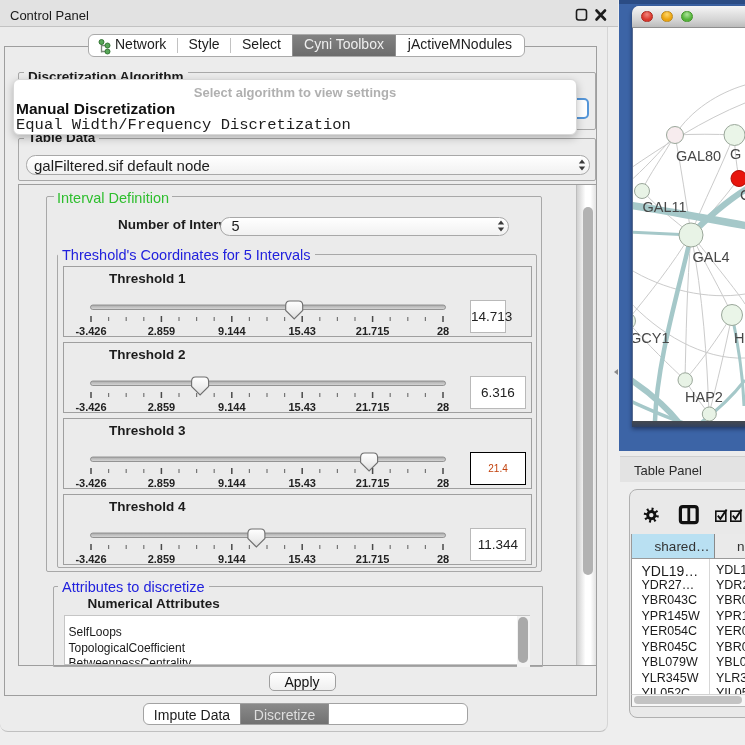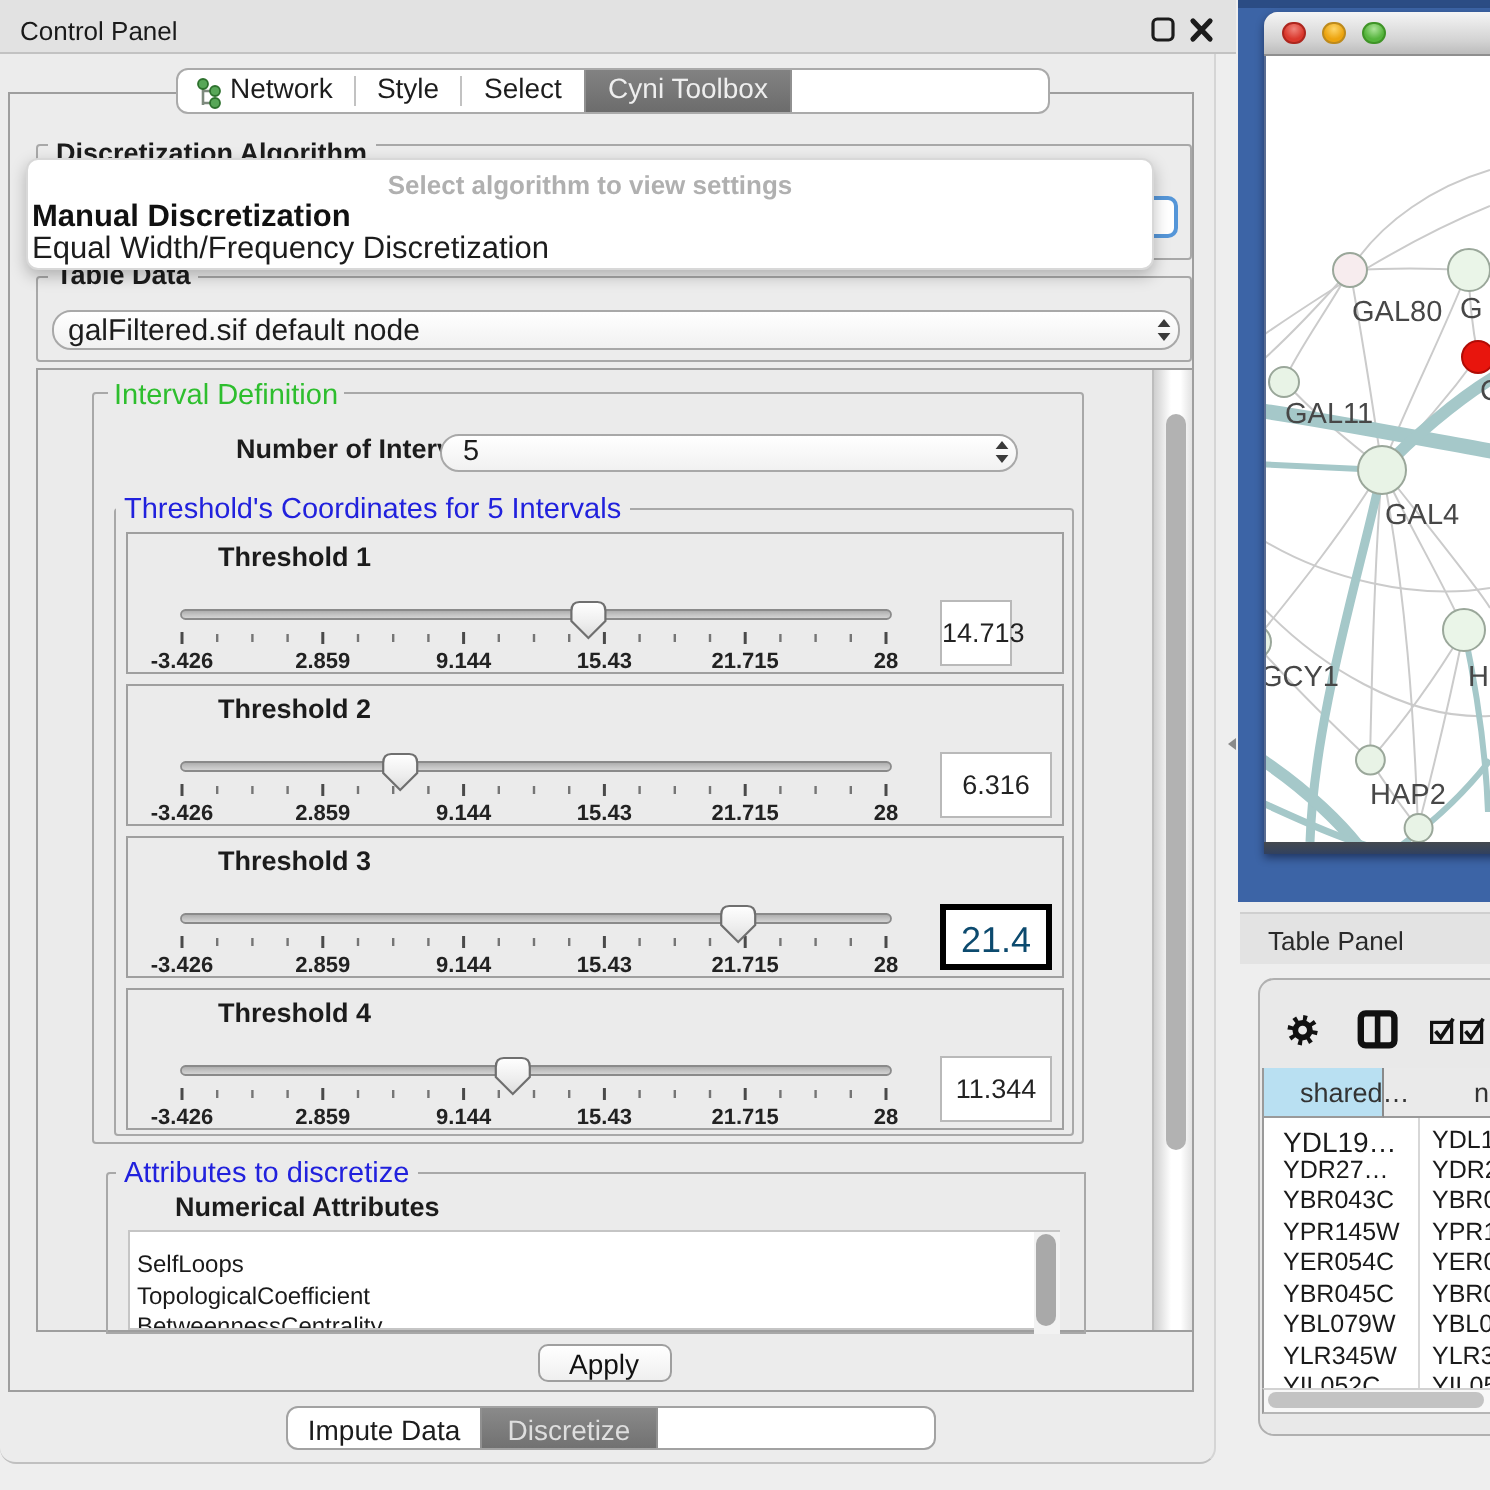--- a/index.html
+++ b/index.html
@@ -83,21 +83,21 @@
 <line x1="47.8" y1="3.7" x2="47.8" y2="19.7" stroke-width="2.8"></line>
 </g>
 <g fill="none" stroke="#111" stroke-width="1.6">
 <rect x="74.8" y="8.2" width="10" height="10"></rect>
 <path d="M 76.8 12.6 l 2.6 3.2 l 6.2 -9.4" stroke-width="1.9"></path>
 <rect x="89.8" y="8.2" width="10" height="10"></rect>
 <path d="M 91.8 12.6 l 2.6 3.2 l 6.2 -9.4" stroke-width="1.9"></path>
 </g>
 </svg>
 <div class="abs" style="left:631px;top:534px;width:114px;height:25px;background:#eaeaea;border-left:1px solid #9a9a9a;border-bottom:1px solid #9a9a9a;"></div>
-<div class="abs" style="left:631px;top:534px;width:61px;height:25px;background:#b9e0f2;border-left:1px solid #9a9a9a;border-right:1.5px solid #8a8a8a;border-bottom:1px solid #9a9a9a;font-size:13.5px;color:#333;text-align:center;line-height:26px;padding-left:18px;">shared…</div>
+<div class="abs" style="left:631px;top:534px;width:84px;height:25px;background:#b9e0f2;border-left:1px solid #9a9a9a;border-right:1.5px solid #8a8a8a;border-bottom:1px solid #9a9a9a;font-size:13.5px;color:#333;text-align:center;line-height:26px;padding-left:18px;">shared…</div>
 <div class="abs" style="left:737px;top:534px;height:25px;font-size:13.5px;color:#333;line-height:26px;">name</div>
 <div class="abs" style="left:631px;top:559px;width:114px;height:134.5px;background:#fff;border-left:1px solid #9a9a9a;overflow:hidden;">
 <div class="abs" style="left:77px;top:0;width:1px;height:134.5px;background:#d7d7d7;"></div>
 <div class="abs" style="left:9.5px;top:3.50px;font-size:14px;color:#1a1a1a;white-space:nowrap;">YDL19…</div>
 <div class="abs" style="left:84px;top:3.50px;font-size:12.5px;color:#1a1a1a;white-space:nowrap;">YDL194W</div>
 <div class="abs" style="left:9.5px;top:18.95px;font-size:12.5px;color:#1a1a1a;white-space:nowrap;">YDR27…</div>
 <div class="abs" style="left:84px;top:18.95px;font-size:12.5px;color:#1a1a1a;white-space:nowrap;">YDR277C</div>
 <div class="abs" style="left:9.5px;top:34.40px;font-size:12.5px;color:#1a1a1a;white-space:nowrap;">YBR043C</div>
 <div class="abs" style="left:84px;top:34.40px;font-size:12.5px;color:#1a1a1a;white-space:nowrap;">YBR043C</div>
 <div class="abs" style="left:9.5px;top:49.85px;font-size:12.5px;color:#1a1a1a;white-space:nowrap;">YPR145W</div>
@@ -135,20 +135,21 @@
           <circle cx="10.5" cy="13.5" r="2.5"></circle>
         </g>
       </svg>
       <span style="position:absolute;left:26px;top:1.5px;">Network</span>
     </div>
 <div style="width:1px;background:#c2c2c2;margin:3px 0;"></div>
 <div style="width:52px;text-align:center;padding-top:1.5px;">Style</div>
 <div style="width:1px;background:#c2c2c2;margin:3px 0;"></div>
 <div style="width:61px;text-align:center;padding-top:1.5px;">Select</div>
 <div style="width:104px;text-align:center;padding-top:1.5px;background:linear-gradient(#828282,#6c6c6c);color:#eeeeee;border-left:1px solid #909090;border-right:1px solid #909090;">Cyni Toolbox</div>
+<div style="flex:1;text-align:center;padding-top:1.5px;">jActiveMNodules</div>
 </div>
 <div class="abs" style="left:17.5px;top:72px;width:578.5px;height:58px;border:1px solid #a8a8a8;border-radius:2px;"></div>
 <div class="abs b13" style="left:24px;top:69px;background:#ececec;padding:0 4px;">Discretization Algorithm</div>
 <div class="abs" style="left:574px;top:98px;width:14.5px;height:21px;background:#fff;border:2.5px solid #5596d8;border-radius:0 5px 5px 0;"></div>
 <div class="abs" style="left:17.5px;top:138px;width:578.5px;height:42.5px;border:1px solid #a8a8a8;border-radius:2px;"></div>
 <div class="abs b13" style="left:24px;top:130px;background:#ececec;padding:0 4px;">Table Data</div>
 <div class="abs" style="left:26px;top:154.5px;width:564px;height:20px;background:linear-gradient(#ffffff,#f1f1f1);border:1px solid #a8a8a8;border-radius:9.5px;"></div>
 <div class="abs" style="left:34px;top:156.5px;font-size:15px;color:#1c1c1c;">galFiltered.sif default node</div>
 <svg class="abs" style="left:578px;top:158.5px;" width="8" height="12" viewBox="0 0 8 12">
     <path d="M 4 0.5 L 7.2 4.5 L 0.8 4.5 Z M 4 11.5 L 7.2 7.5 L 0.8 7.5 Z" fill="#3a3a3a"></path>
@@ -260,21 +261,21 @@
     <line x1="362.4" y1="21" x2="362.4" y2="25" stroke="#757575" stroke-width="1.2"></line>
     <line x1="380.0" y1="20" x2="380.0" y2="26" stroke="#4a4a4a" stroke-width="1.5"></line>
 <path d="M 297.6 9.5 Q 297.6 5 301.6 5 L 310.6 5 Q 314.6 5 314.6 9.5 L 314.6 14.5 L 306.1 23 L 297.6 14.5 Z" fill="url(#thm)" stroke="#6f6f6f" stroke-width="1.1"></path>
 </svg>
 <div class="abs" style="left:61.0px;top:476.5px;width:60px;text-align:center;font-size:11px;font-weight:bold;color:#222;">-3.426</div>
 <div class="abs" style="left:131.4px;top:476.5px;width:60px;text-align:center;font-size:11px;font-weight:bold;color:#222;">2.859</div>
 <div class="abs" style="left:201.8px;top:476.5px;width:60px;text-align:center;font-size:11px;font-weight:bold;color:#222;">9.144</div>
 <div class="abs" style="left:272.2px;top:476.5px;width:60px;text-align:center;font-size:11px;font-weight:bold;color:#222;">15.43</div>
 <div class="abs" style="left:342.6px;top:476.5px;width:60px;text-align:center;font-size:11px;font-weight:bold;color:#222;">21.715</div>
 <div class="abs" style="left:413.0px;top:476.5px;width:60px;text-align:center;font-size:11px;font-weight:bold;color:#222;">28</div>
-<div class="abs" style="left:470px;top:452.0px;width:56px;height:33px;background:#fff;border:3px solid #000000;font-size:18px;color:#0c4a6e;text-align:center;line-height:31px;">21.4</div>
+<div class="abs" style="left:470px;top:452.0px;width:56px;height:33px;background:#fff;border:1px solid #000000;font-size:10px;color:#c2410c;text-align:center;line-height:31px;">21.4</div>
 <div class="abs" style="left:63px;top:493.5px;width:469px;height:71.5px;border:1px solid #9f9f9f;background:#ebebeb;"></div>
 <div class="abs b13" style="left:77px;top:499.0px;">Threshold 4</div>
 <svg class="abs" style="left:63px;top:523.5px;" width="469" height="32" viewBox="0 0 469 32">
 <rect x="27.5" y="9" width="355" height="4.5" rx="2.25" fill="url(#grv)" stroke="#8a8a8a" stroke-width="0.9"></rect>
 <line x1="28.0" y1="20" x2="28.0" y2="26" stroke="#4a4a4a" stroke-width="1.5"></line>
     <line x1="45.6" y1="21" x2="45.6" y2="25" stroke="#757575" stroke-width="1.2"></line>
     <line x1="63.2" y1="21" x2="63.2" y2="25" stroke="#757575" stroke-width="1.2"></line>
     <line x1="80.8" y1="21" x2="80.8" y2="25" stroke="#757575" stroke-width="1.2"></line>
     <line x1="98.4" y1="20" x2="98.4" y2="26" stroke="#4a4a4a" stroke-width="1.5"></line>
     <line x1="116.0" y1="21" x2="116.0" y2="25" stroke="#757575" stroke-width="1.2"></line>
@@ -327,15 +328,15 @@
 <div class="abs" style="left:516.5px;top:615.5px;width:13px;height:51px;background:#f2f2f2;"></div>
 <div class="abs" style="left:518px;top:616.5px;width:10px;height:46px;background:#a9a9a9;border-radius:5px;"></div>
 <div class="abs" style="left:268.5px;top:672px;width:67px;height:19px;background:linear-gradient(#ffffff,#efefef);border:1px solid #9f9f9f;border-radius:5px;text-align:center;font-size:14px;color:#111;line-height:18px;">Apply</div>
 <div class="abs" style="left:143px;top:702.5px;width:324.5px;height:22px;background:#fff;border:1px solid #a2a2a2;border-radius:6px;overflow:hidden;display:flex;font-size:14px;color:#1c1c1c;">
 <div style="width:96px;text-align:center;padding-top:3px;">Impute Data</div>
 <div style="width:89px;text-align:center;padding-top:3px;background:linear-gradient(#8a8a8a,#717171);color:#dedede;border-left:1px solid #909090;border-right:1px solid #909090;">Discretize Data</div>
 </div>
 <div class="abs" style="left:13px;top:78.5px;width:564px;height:56px;background:#fff;border:1px solid #d8d8d8;border-radius:6px;box-shadow:0 3px 8px rgba(0,0,0,0.25);"></div>
 <div class="abs" style="left:13px;top:84.5px;width:564px;text-align:center;font-size:13px;font-weight:bold;color:#b0b0b0;">Select algorithm to view settings</div>
 <div class="abs" style="left:16px;top:100px;font-size:15.5px;font-weight:bold;color:#111;">Manual Discretization</div>
-<div class="abs" style="left:16px;top:115.5px;font-size:15.5px;color:#1c1c1c;">Equal Width/Frequency Discretization</div>
+<div class="abs" style="left:16px;top:115.5px;font-size:15.5px;color:#1c1c1c;font-family:Liberation Mono, monospace;">Equal Width/Frequency Discretization</div>
 <svg class="abs" style="left:613px;top:368px;" width="6" height="8" viewBox="0 0 6 8">
     <path d="M 5 1 L 1 4 L 5 7 Z" fill="#8a8a8a"></path>
   </svg>
 </body></html>

